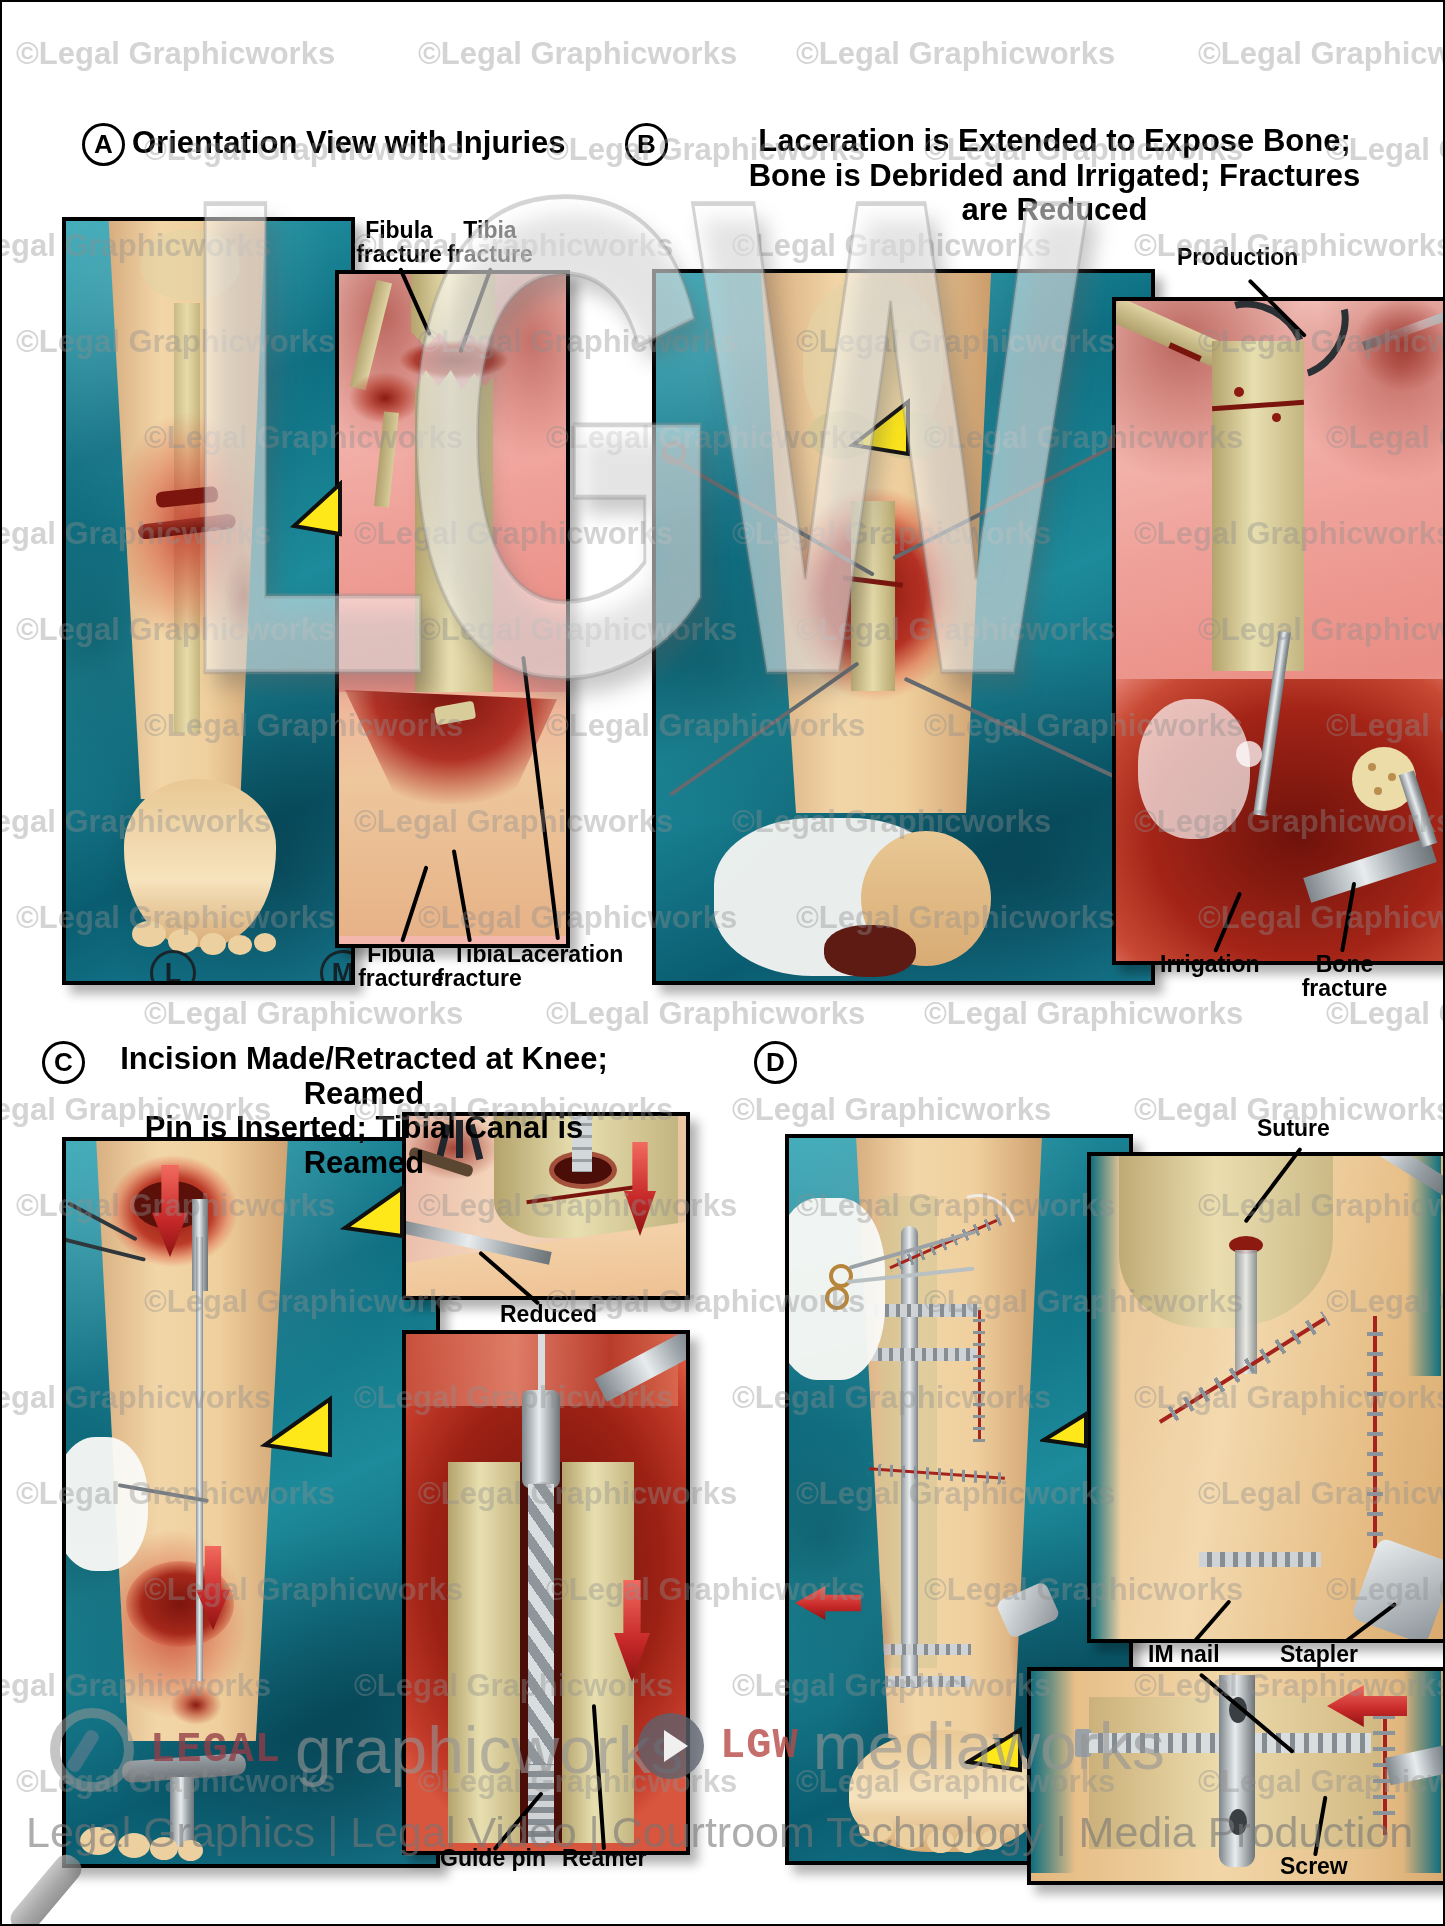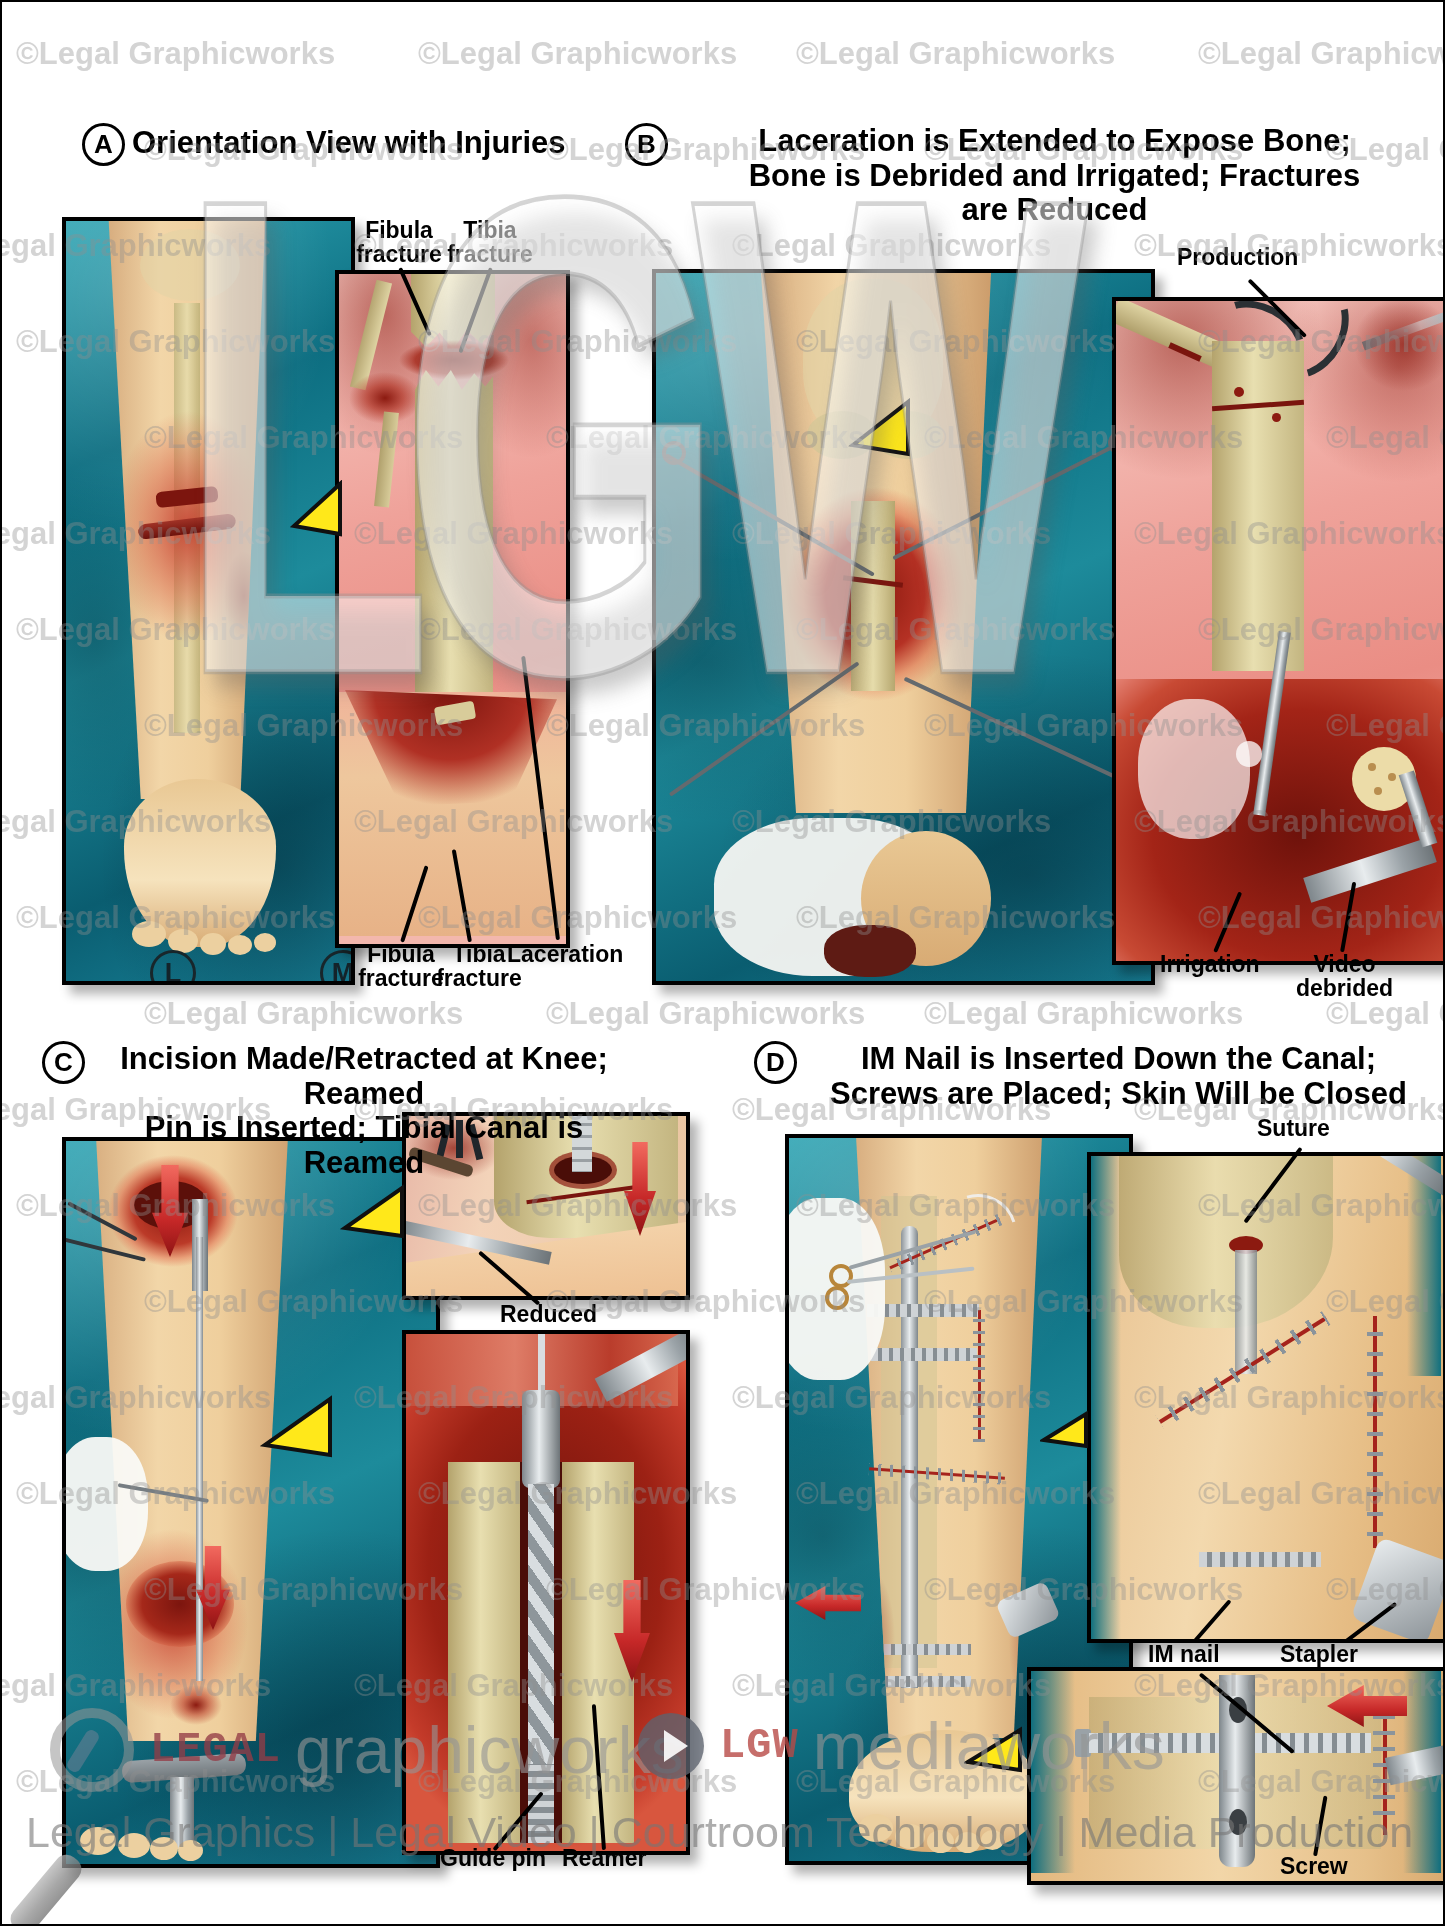--- a/index.html
+++ b/index.html
@@ -72,24 +72,20 @@
     <div>are Reduced</div>
   </div>
 
   <div class="circ" style="left:40px;top:1039px">C</div>
   <div class="heading" style="left:84px;top:1040px;width:556px;text-align:center">
     <div>Incision Made/Retracted at Knee; Reamed</div>
     <div>Pin is Inserted; Tibial Canal is Reamed</div>
   </div>
 
   <div class="circ" style="left:752px;top:1039px">D</div>
-  <div class="heading" style="left:794px;top:1040px;width:645px;text-align:center">
-    <div>IM Nail is Inserted Down the Canal;</div>
-    <div>Screws are Placed; Skin Will be Closed</div>
-  </div>
 
   <div class="frame" style="left:60px;top:215px;width:285px;height:760px;z-index:10">
     <div class="drape"></div>
     <div class="abs skin" style="left:32px;top:0;width:178px;height:578px;clip-path:polygon(6% 0,94% 0,80% 100%,24% 100%)">
       <div class="abs" style="left:42px;top:8px;width:100px;height:72px;background:rgba(226,212,166,.55);border-radius:50%"></div>
       <div class="abs" style="left:76px;top:82px;width:26px;height:430px;background:linear-gradient(90deg,#c3b67f,#e6dcab,#bfb278);opacity:.85"></div>
       <div class="abs" style="left:14px;top:190px;width:152px;height:232px;background:radial-gradient(closest-side,rgba(192,42,30,.8),rgba(214,92,64,.45) 60%,transparent);border-radius:50%"></div>
       <div class="abs" style="left:58px;top:268px;width:62px;height:16px;background:#7c150e;transform:rotate(-6deg);border-radius:6px"></div>
       <div class="abs" style="left:40px;top:298px;width:98px;height:15px;background:linear-gradient(#a03226,#6d120c);border-radius:8px;transform:rotate(-7deg)"></div>
       <div class="abs" style="left:126px;top:330px;width:40px;height:90px;background:radial-gradient(closest-side,rgba(140,26,16,.6),transparent);border-radius:50%"></div>
@@ -173,21 +169,21 @@
     <div class="abs" style="left:272px;top:472px;width:8px;height:8px;background:#b98e4f;border-radius:50%"></div>
     <div class="abs" style="left:258px;top:486px;width:8px;height:8px;background:#b98e4f;border-radius:50%"></div>
     <div class="abs silver" style="left:188px;top:556px;width:132px;height:26px;transform:rotate(-18deg)"></div>
     <div class="abs silver" style="left:294px;top:470px;width:16px;height:76px;transform:rotate(-18deg)"></div>
   </div>
 
   <div class="lbl nw" style="left:1175px;top:243px">Production</div>
   <div class="lead" style="left:1247px;top:276px;width:80px;transform:rotate(45deg)"></div>
   <div class="lbl nw" style="left:1158px;top:950px">Irrigation</div>
   <div class="lead" style="left:1213px;top:948px;width:65px;transform:rotate(-67deg)"></div>
-  <div class="lbl" style="left:1290px;top:950px;width:105px">Video debrided</div>
+  <div class="lbl" style="left:1290px;top:950px;width:105px">Bone fracture</div>
   <div class="lead" style="left:1340px;top:948px;width:71px;transform:rotate(-80deg)"></div>
   <svg class="yarrow" style="left:846px;top:396px" width="64" height="60" viewBox="0 0 64 60">
       <polygon points="60,4 60,56 5,47 " fill="#ffe81a" stroke="#101010" stroke-width="4"></polygon>
     </svg>
 
   <div class="frame" style="left:60px;top:1135px;width:370px;height:723px;z-index:10">
     <div class="drape"></div>
     <div class="abs skin" style="left:12px;top:0;width:228px;height:600px;clip-path:polygon(8% 0,92% 0,78% 100%,22% 100%)">
       <div class="abs" style="left:30px;top:14px;width:130px;height:112px;background:radial-gradient(closest-side,#8c1a10,#bb3a28 60%,rgba(225,110,80,.5) 85%,transparent);border-radius:48%"></div>
       <div class="abs" style="left:56px;top:40px;width:74px;height:48px;background:#5c100a;border-radius:50%"></div>

